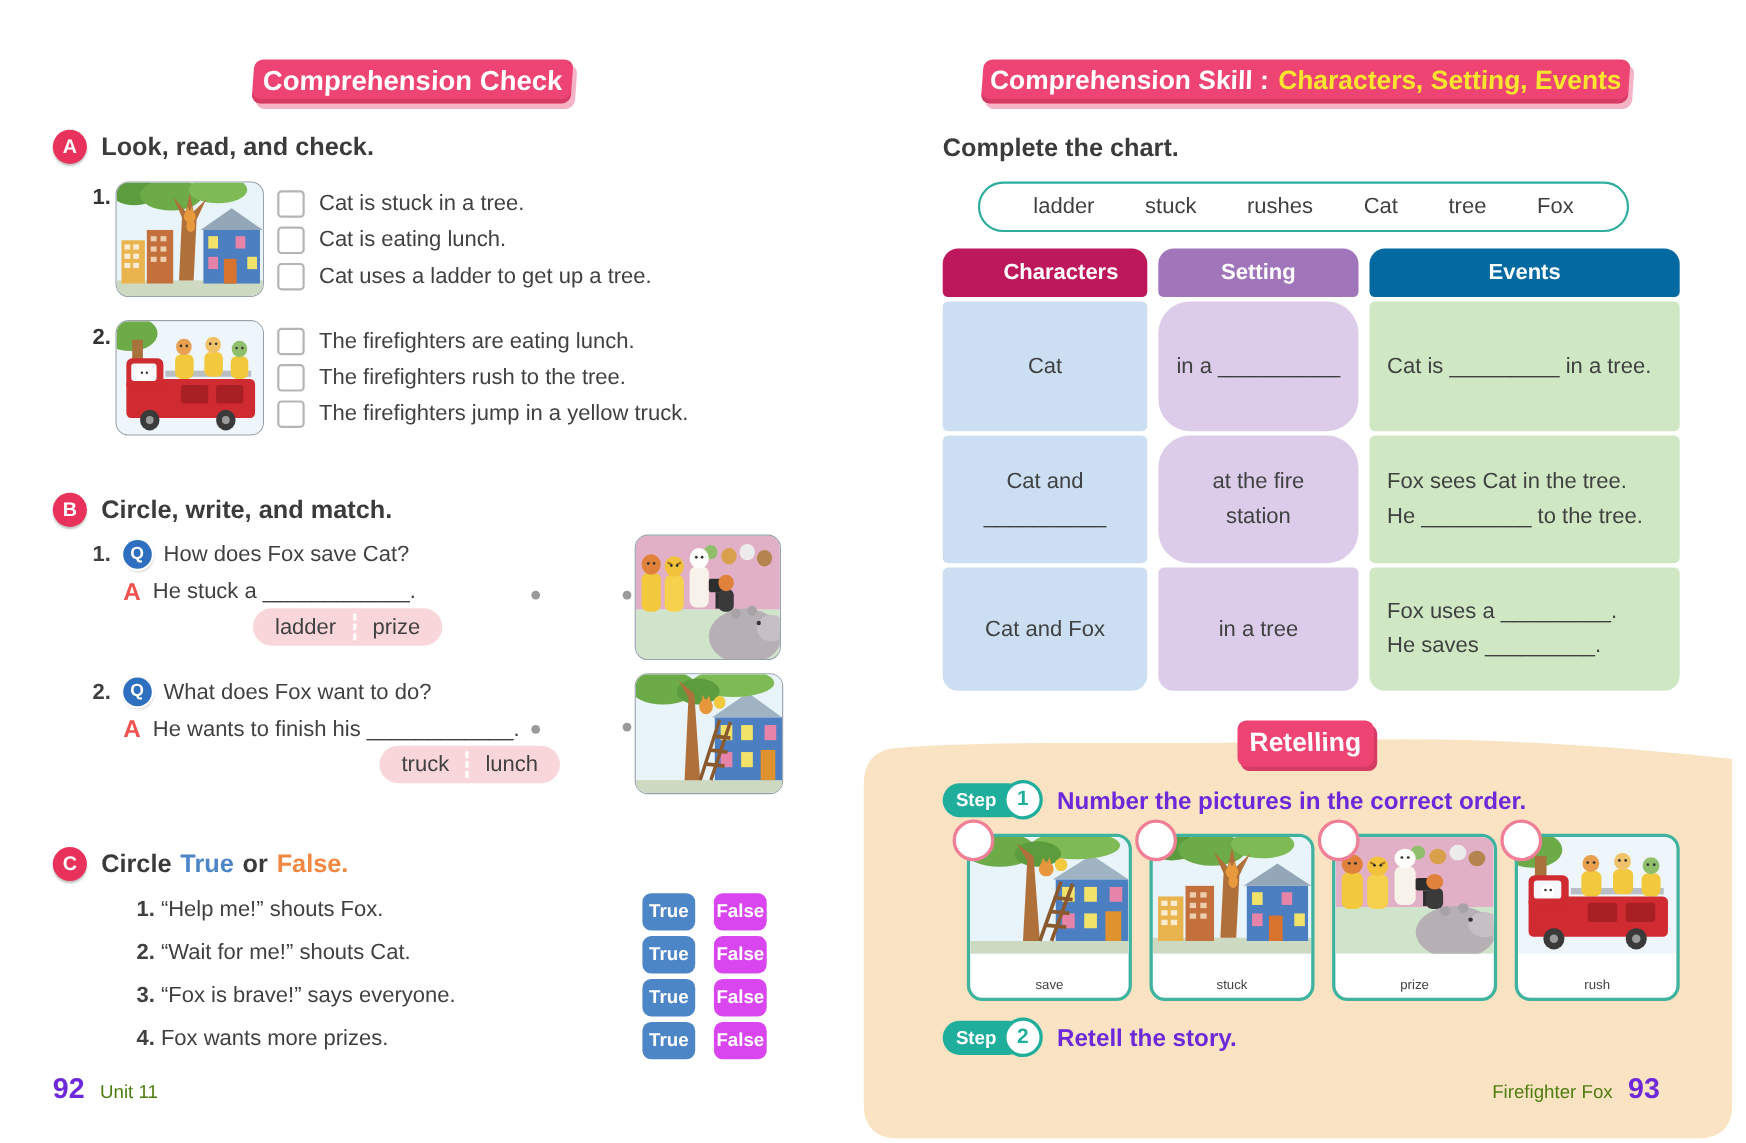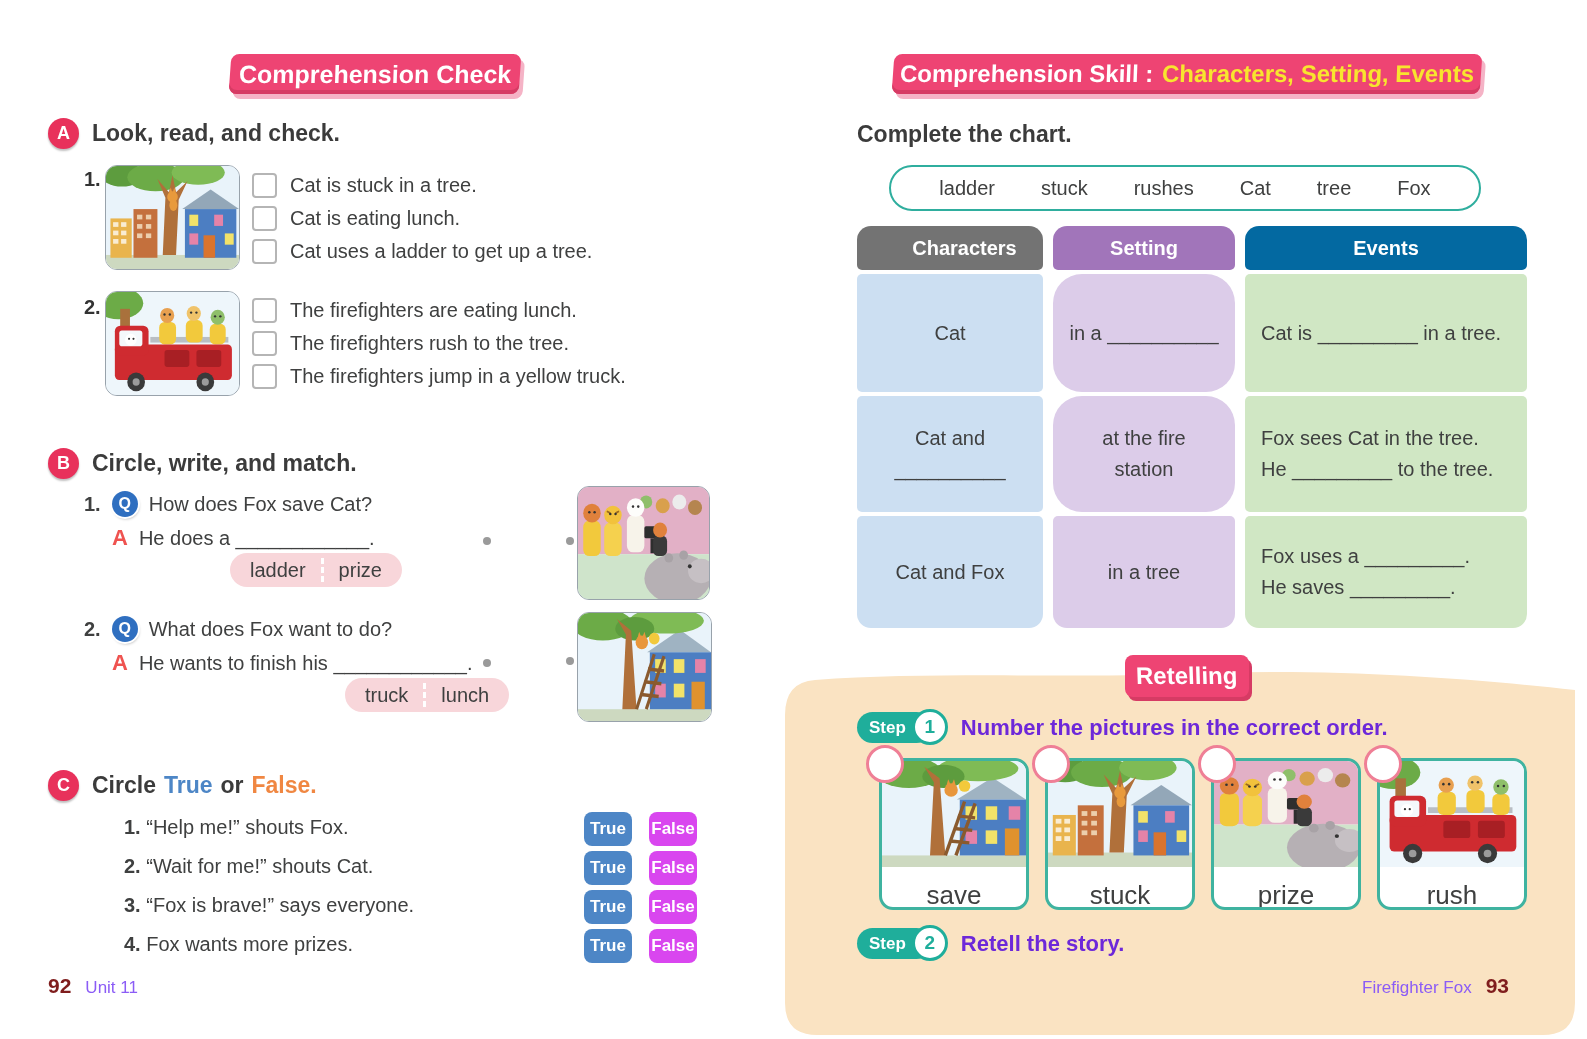--- a/index.html
+++ b/index.html
@@ -56,34 +56,34 @@
   
   .tf-row { position:absolute; left:0; width:793px; height:36px; }
   .tf-text { position:absolute; left:84px; top:4px; font-size:20px;margin-left:40px; }
   .tf-btn { position:absolute; top:0; width:48px; height:34px; border-radius:8px; color:#fff; font-weight:bold;
             font-size:17px; display:flex; align-items:center; justify-content:center; }
   .tf-true  { left:584px; background:#4d86c6; }
   .tf-false { left:649px; background:#d946ef; }
 
   
   .footer { position:absolute; top:974px; display:flex; align-items:baseline; gap:14px; }
-  .pg-num { font-size:21px; font-weight:bold; color:#7f1d1d; }
-  .pg-label { font-size:17px; color:#8b5cf6; }
+  .pg-num { font-size:26px; font-weight:bold; color:#6d28d9; }
+  .pg-label { font-size:17px; color:#4d7c0f; }
 
   
   .instruction { position:absolute; left:64px; top:121px; font-size:23px; font-weight:bold; color:#3b3b3b; }
   .word-bank { position:absolute; left:96px; top:165px; width:592px; height:46px; border:2px solid #2fae9e;
                border-radius:23px; background:#fff; display:flex; align-items:center; justify-content:center;
                gap:46px; font-size:20px; }
   .chart { position:absolute; left:64px; top:226px; display:flex; gap:10px; }
   .chart .col { display:flex; flex-direction:column; gap:4px; }
   .col-characters { width:186px; } .col-setting { width:182px; } .col-events { width:282px; }
   .col-head { height:44px; border-radius:14px 14px 5px 5px; color:#fff; font-weight:bold; font-size:20px;
               display:flex; align-items:center; justify-content:center; }
-  .h-blue { background:#737373;padding-left:29px; } .h-purple { background:#a175ba; } .h-green { background:#0369a1; }
+  .h-blue { background:#be185d;padding-left:29px; } .h-purple { background:#a175ba; } .h-green { background:#0369a1; }
   .cell { border-radius:5px; display:flex; flex-direction:column; justify-content:center; align-items:center;
           font-size:20px; line-height:1.55; }
   .cell:last-child { border-radius:5px 5px 14px 14px; }
   .cell-blue { background:#ccdff2; } .cell-purple { background:#dccce9;border-radius:29px; } .cell-green { background:#d0e7c4; }
   .col-events .cell { align-items:flex-start; padding-left:16px; padding-right:6px; }
   .r1 { height:118px; } .r2 { height:116px; } .r3 { height:112px; }
   .cell-line:empty { display:none; }
 
   
   .tan-panel { position:absolute; left:-8px; top:645px; }
@@ -91,21 +91,21 @@
   .step-badge { position:relative; background:#1fae9b; color:#fff; border-radius:16px; height:31px;
                 padding:0 26px 0 12px; display:flex; align-items:center; font-weight:bold; font-size:17px; }
   .step-circle { position:absolute; right:-16px; top:-3px; width:36px; height:36px; background:#fff;
                  border:3px solid #1fae9b; border-radius:50%; color:#1fae9b; font-weight:bold; font-size:19px;
                  display:flex; align-items:center; justify-content:center; }
   .step-text { font-size:22px; font-weight:bold; color:#6d28d9; margin-left:14px; }
   .cards { position:absolute; left:86px; top:758px; display:flex; gap:16px; }
   .card-wrap { position:relative; width:150px; height:152px; }
   .card { width:150px; height:152px; background:#fff; border:3px solid #3fb3a0; border-radius:14px; overflow:hidden; }
   .card .card-scene { width:100%; height:106px; }
-  .card .card-label { height:56px; display:flex; align-items:center; justify-content:center; font-size:26px; }
+  .card .card-label { height:56px; display:flex; align-items:center; justify-content:center; font-size:12px; }
   .num-circle { position:absolute; left:-13px; top:-13px; width:38px; height:38px; border-radius:50%;
                 background:#fff; border:3px solid #ef7f96; }
   .footer-right { position:absolute; top:974px; left:480px; width:236px; display:flex; justify-content:flex-end;
                   align-items:baseline; gap:14px; }
 </style>
 </head>
 <body>
 
 <div class="spread">
 
@@ -238,21 +238,21 @@
       <div class="sec-title">Circle, write, and match.</div>
     </div>
 
     <div class="q-row" style="left:84px; top:491px">
       <span style="font-weight:bold">1.</span>
       <span class="q-badge">Q</span>
       <span>How does Fox save Cat?</span>
     </div>
     <div class="q-row" style="left:112px; top:525px">
       <span class="a-badge">A</span>
-      <span>He does a ____________.</span>
+      <span>He stuck a ____________.</span>
     </div>
     <div class="pill" style="left:230px; top:553px">
       <span>ladder</span>
       <span class="divider"></span>
       <span>prize</span>
     </div>
     <div class="dot" style="left:483px; top:537px"></div>
     <div class="dot" style="left:566px; top:537px"></div>
     <div class="scene" style="left:577px; top:486px; width:133px; height:114px">
         <svg viewBox="0 0 150 120" width="100%" height="100%" preserveAspectRatio="none">

